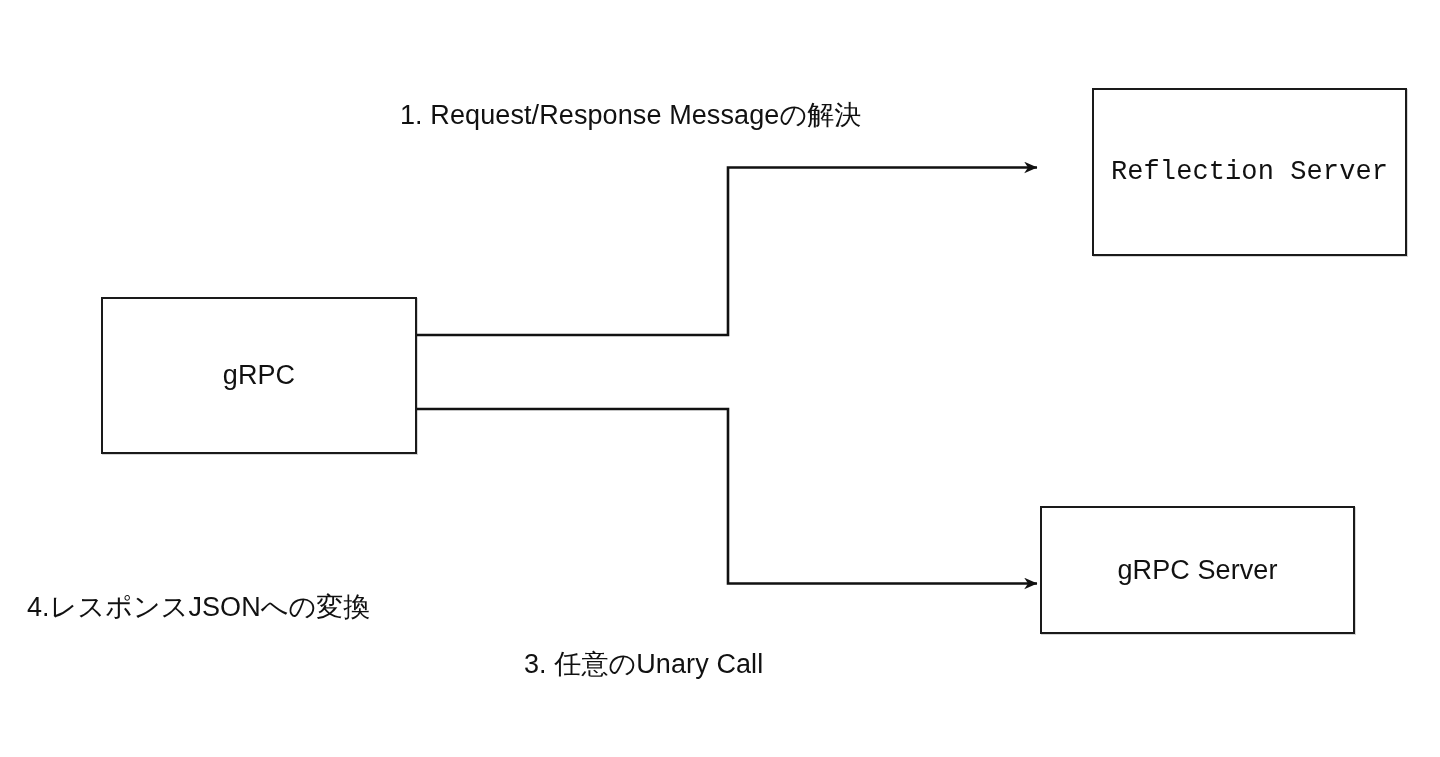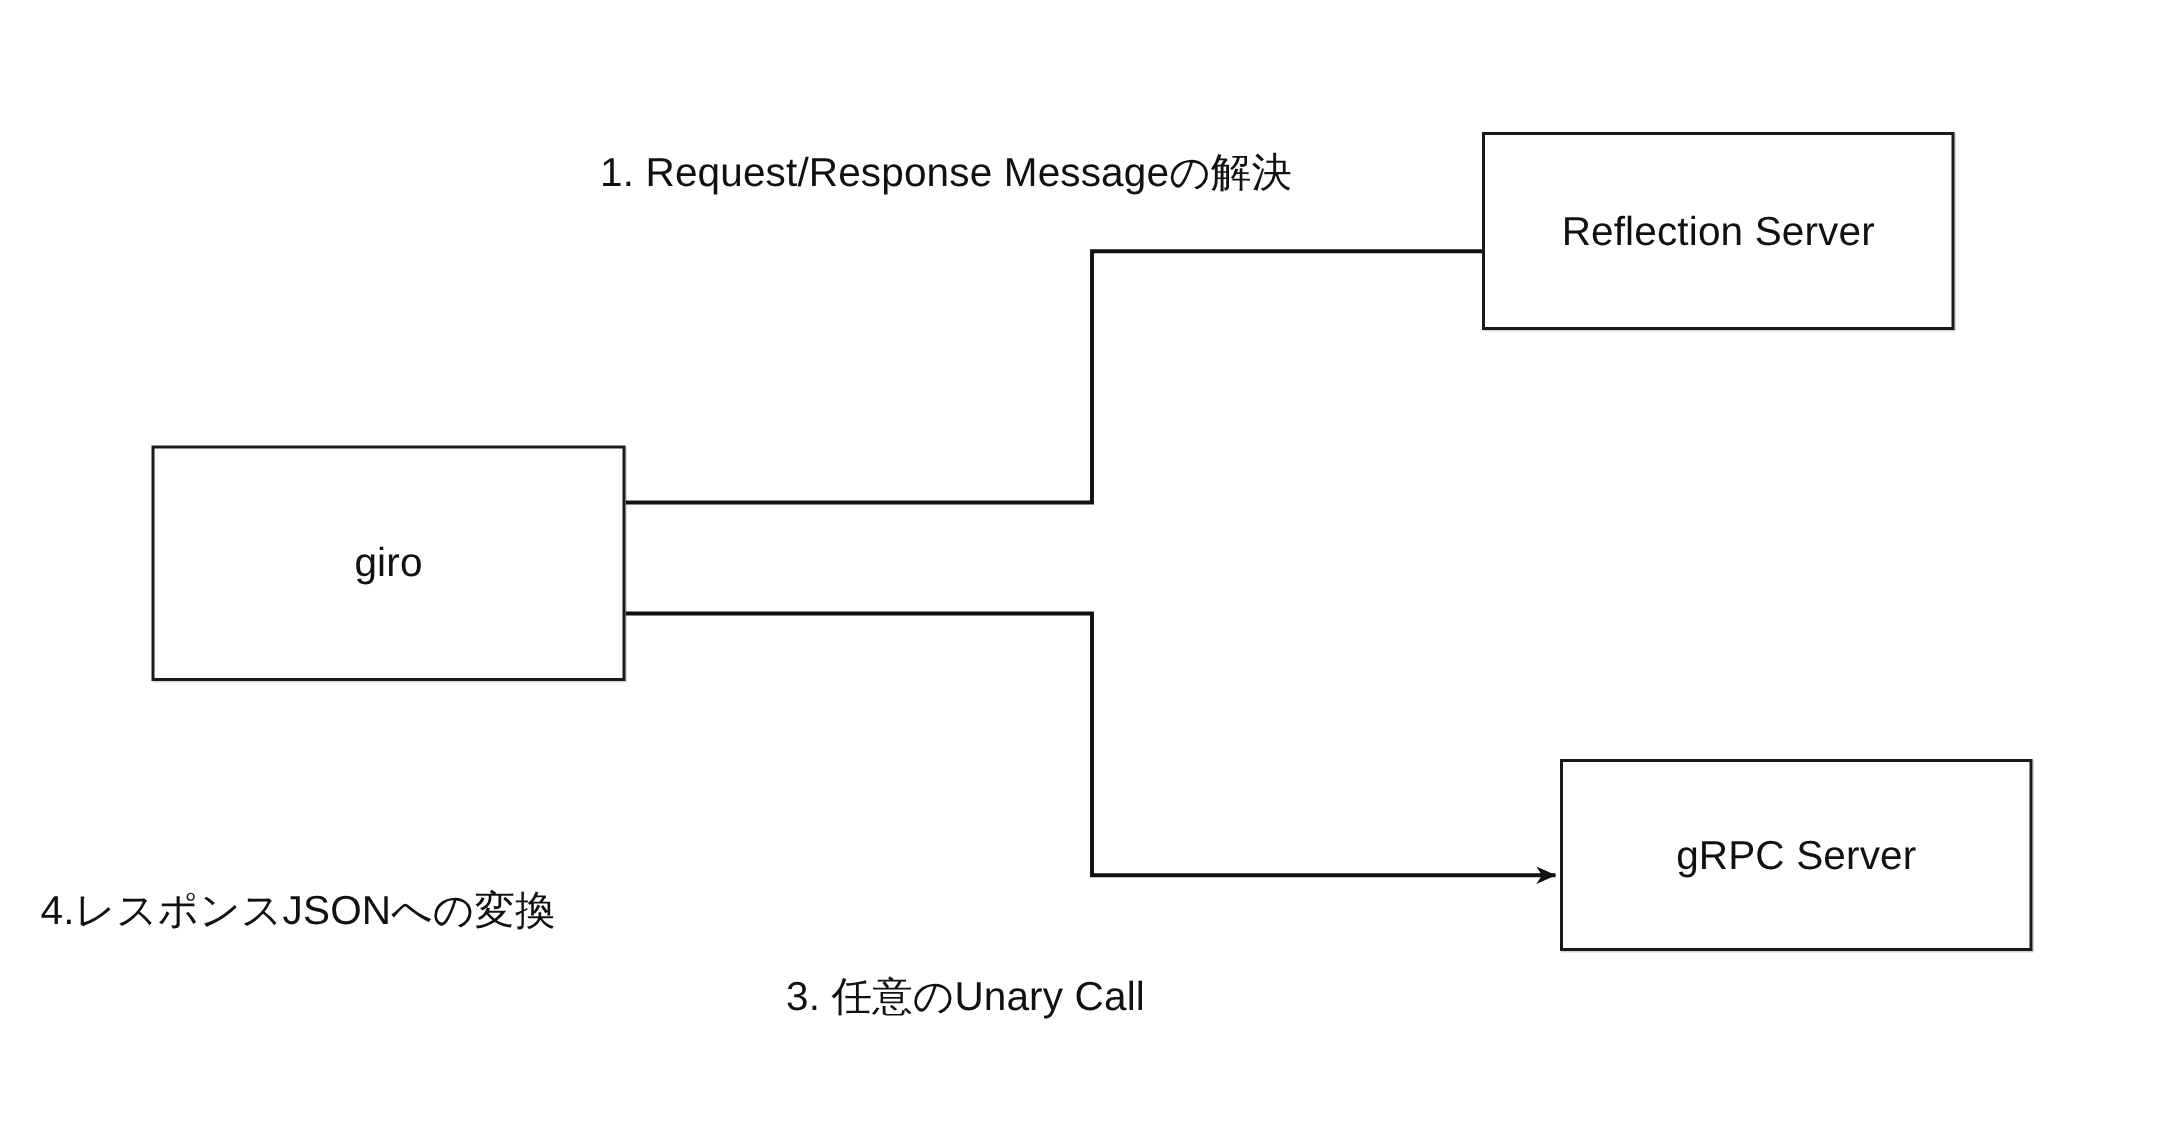--- a/index.html
+++ b/index.html
@@ -45,24 +45,25 @@
     color: #111111;
     white-space: nowrap;
   }
   #node-giro {
     left: 101px;
     top: 297px;
     width: 316px;
     height: 157px;
   }
   #node-reflection {
-    left: 988px;
+    left: 1092px;
     top: 88px;
     width: 315px;
-    height: 132px;
+    height: 168px;
+    font-family: Liberation Mono, monospace;
   }
   #node-grpc {
     left: 1040px;
     top: 506px;
     width: 315px;
     height: 128px;
   }
   .edge-label {
     position: absolute;
     font-size: 27px;
@@ -96,21 +97,21 @@
         <path d="M 0.4 0.2 L 13.6 6 L 0.4 11.8 L 4.2 6 Z" fill="#111111"></path>
       </marker>
     </defs>
 
     <path d="M 417 335 L 728 335 L 728 167.5 L 1037 167.5" fill="none" stroke="#111111" stroke-width="2.6" stroke-linecap="butt" stroke-linejoin="miter" marker-end="url(#arrow)"></path>
 
     <path d="M 417 409 L 728 409 L 728 583.5 L 1037 583.5" fill="none" stroke="#111111" stroke-width="2.6" stroke-linecap="butt" stroke-linejoin="miter" marker-end="url(#arrow)"></path>
   </svg>
 
   <div class="node" id="node-giro">
-    <span class="node-label">giro</span>
+    <span class="node-label">gRPC</span>
   </div>
 
   <div class="node" id="node-reflection">
     <span class="node-label">Reflection Server</span>
   </div>
 
   <div class="node" id="node-grpc">
     <span class="node-label">gRPC Server</span>
   </div>
 

